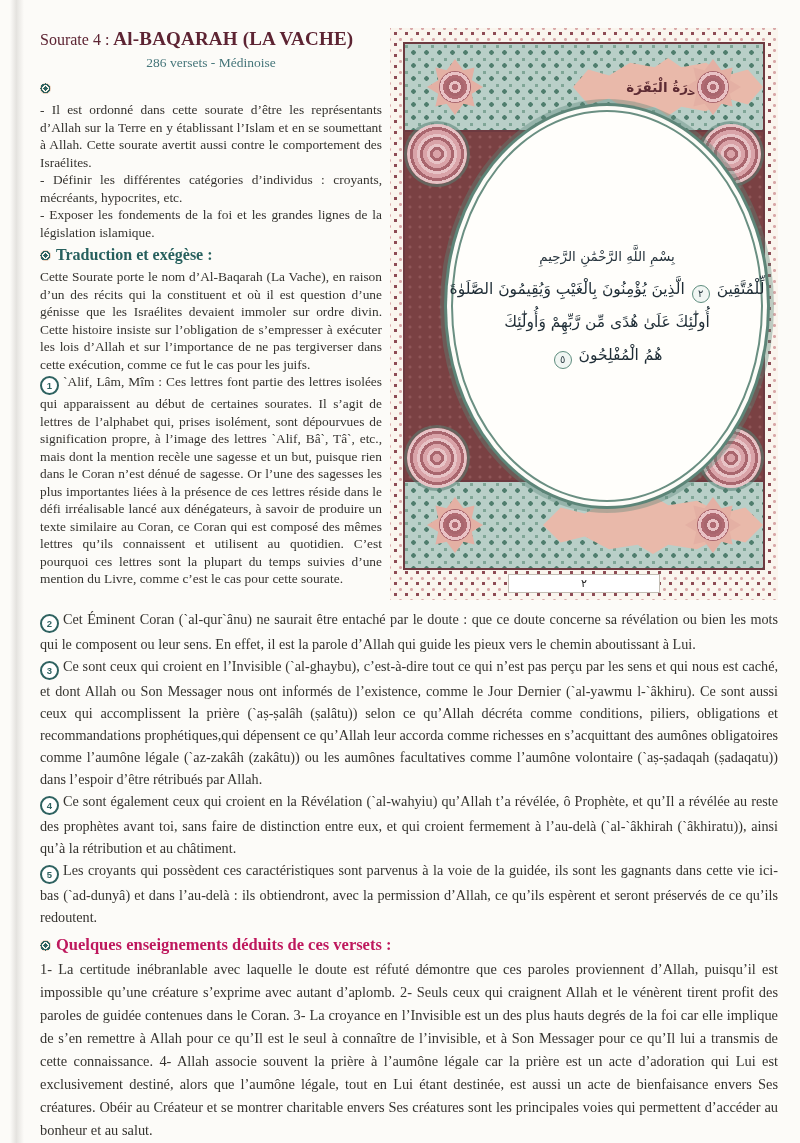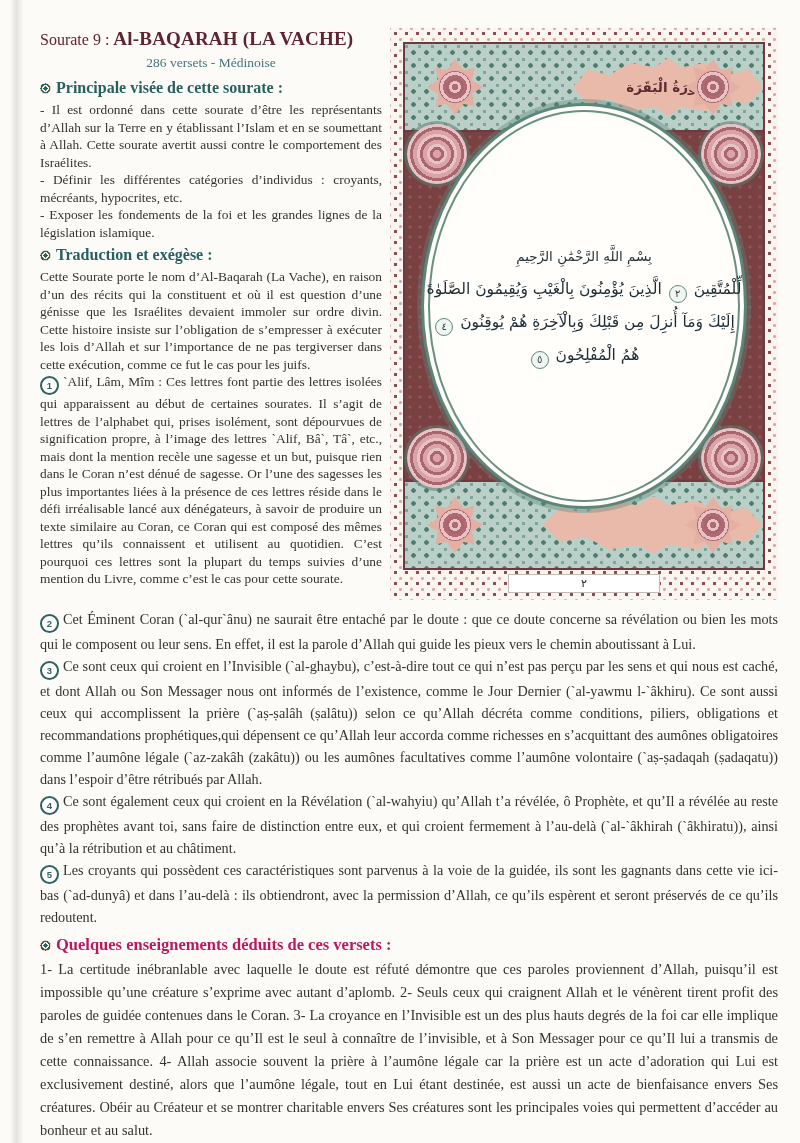--- a/index.html
+++ b/index.html
@@ -93,21 +93,21 @@
   .side-medallion.right{right:22px;}
   .side-medallion .inner{
     position:absolute;inset:12px;border-radius:50%;
     background:repeating-radial-gradient(circle,#b06a72 0 3px,#e9c2c5 3px 6px,#a9666e 6px 9px);
   }
   .main-field{
     position:relative;height:348px;z-index:2;
     background:
       radial-gradient(circle,#8f5658 1.4px,transparent 1.7px) 0 0/10px 10px,
       #7a4143;
-    display:flex;align-items:center;justify-content:center;
+    display:flex;align-items:center;justify-content:flex-end;
   }
   .rosette{
     position:absolute;width:60px;height:60px;border-radius:50%;z-index:1;
     background:repeating-radial-gradient(circle,#d9a3a8 0 4px,#a9666e 4px 7px,#e7c3c6 7px 10px);
     box-shadow:0 0 0 3px rgba(86,127,114,.55);
   }
   .rosette.tl{top:-8px;left:2px;} .rosette.tr{top:-8px;right:2px;}
   .rosette.bl{bottom:-8px;left:2px;} .rosette.br{bottom:-8px;right:2px;}
   .oval{
     position:relative;z-index:3;
@@ -164,50 +164,50 @@
         </div>
 
         <div class="main-field">
           <div class="rosette tl"></div>
           <div class="rosette tr"></div>
           <div class="rosette bl"></div>
           <div class="rosette br"></div>
           <div class="oval">
             <div class="bismillah">بِسْمِ اللَّهِ الرَّحْمَٰنِ الرَّحِيمِ</div>
             <div class="quran-line">لِّلْمُتَّقِينَ <span class="verse-num">٢</span> الَّذِينَ يُؤْمِنُونَ بِالْغَيْبِ وَيُقِيمُونَ الصَّلَوٰةَ</div>
-            <div class="quran-line">إِلَيْكَ وَمَآ أُنزِلَ مِن قَبْلِكَ وَبِالْآخِرَةِ هُمْ يُوقِنُونَ <span class="verse-num">٤</span></div>
+            <div class="quran-line">أُولَٰٓئِكَ عَلَىٰ هُدًى مِّن رَّبِّهِمْ وَأُولَٰٓئِكَ</div>
             <div class="quran-line">هُمُ الْمُفْلِحُونَ <span class="verse-num">٥</span></div>
           </div>
         </div>
 
         <div class="band bottom">
           <div class="side-medallion left" style="top:15px;">
               <div class="inner"></div>
             </div>
           <div class="cartouche empty"></div>
           <div class="side-medallion right" style="top:15px;">
               <div class="inner"></div>
             </div>
         </div>
 
       </div>
       <div class="pagenum">٢</div>
     </div>
   </div>
 
   <div class="title-line">
-    <span class="title-prefix">Sourate 9 :</span>
+    <span class="title-prefix">Sourate 4 :</span>
     <span class="title-main">Al-BAQARAH (LA VACHE)</span>
   </div>
   <div class="subtitle">286 versets - Médinoise</div>
 
   <div class="flow">
 
     <div class="sec-heading">
-      <span class="h-bullet"></span><span>Principale visée de cette sourate :</span>
+      <span class="h-bullet"></span>
     </div>
     <div class="bullets">
       <div>- Il est ordonné dans cette sourate d’être les représentants d’Allah sur la Terre en y établissant l’Islam et en se soumettant à Allah. Cette sourate avertit aussi contre le comportement des Israélites.</div>
       <div>- Définir les différentes catégories d’individus : croyants, mécréants, hypocrites, etc.</div>
       <div>- Exposer les fondements de la foi et les grandes lignes de la législation islamique.</div>
     </div>
 
     <div class="sec-heading">
       <span class="h-bullet"></span><span>Traduction et exégèse :</span>
     </div>

